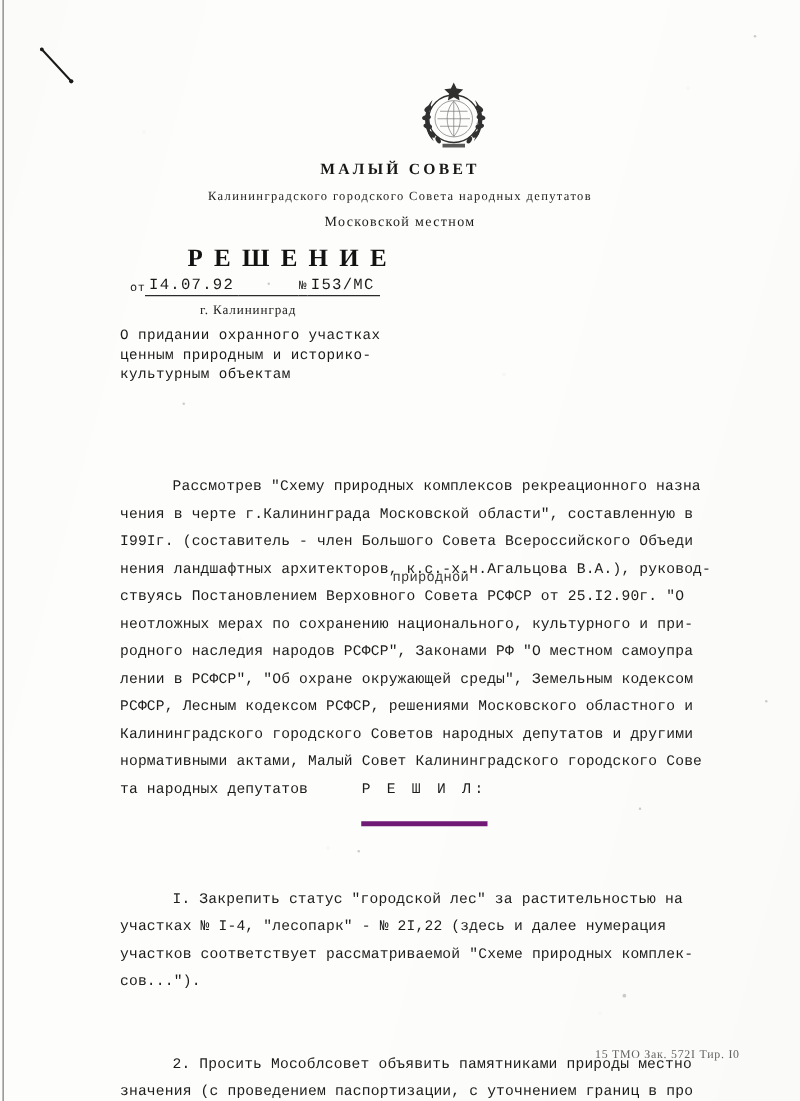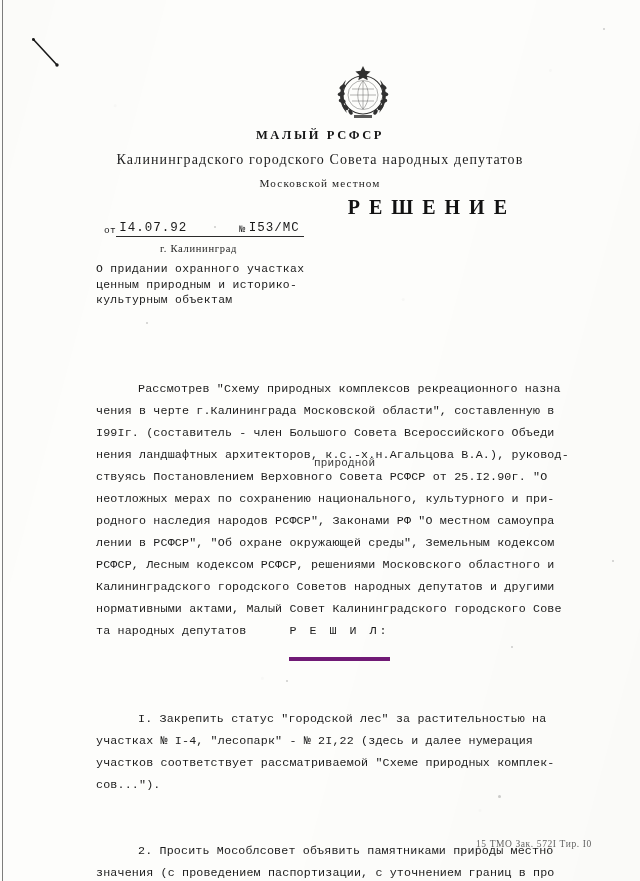--- a/index.html
+++ b/index.html
@@ -61,36 +61,36 @@
     font-family: "Liberation Serif", "DejaVu Serif", serif;
   }
   .lh-1 {
     font-size: 12.5px;
     font-weight: 700;
     letter-spacing: 2.6px;
     color: #171717;
   }
   .lh-2 {
     margin-top: 9px;
-    font-size: 14px;
+    font-size: 10px;
     letter-spacing: 1.1px;
     color: #1d1d1d;
   }
   .lh-3 {
     margin-top: 9px;
     font-size: 11.2px;
     letter-spacing: 1.1px;
     color: #1d1d1d;
   }
 
   .doc-type {
     position: absolute;
     left: 0; top: 196px;
     width: 516px;
-    text-align: right;
+    text-align: left;
     padding-left: 150px;
     box-sizing: border-box;
     font-family: "Liberation Serif", "DejaVu Serif", serif;
     font-size: 20px;
     font-weight: 700;
     letter-spacing: 9px;
     color: #121212;
   }
 
   
@@ -224,21 +224,21 @@
       <path d="M20 37 h22"></path>
       <path d="M31 17 v28"></path>
       <path d="M31 17 C24 24 24 38 31 45"></path>
       <path d="M31 17 C38 24 38 38 31 45"></path>
     </g>
 
     <path d="M22 51 h18 v3 h-18 z" fill="#141414" opacity=".8"></path>
   </svg>
 
   <div class="letterhead">
-    <div class="lh-1">МАЛЫЙ РСФСР</div>
+    <div class="lh-1">МАЛЫЙ СОВЕТ</div>
     <div class="lh-2">Калининградского городского Совета народных депутатов</div>
     <div class="lh-3">Московской местном</div>
   </div>
 
   <div class="doc-type">РЕШЕНИЕ</div>
 
   <div class="dateline">
     <span class="dl-lbl">от</span>
     <span class="dl-val">I4.07.92</span>
     <span class="dl-gap"></span>

